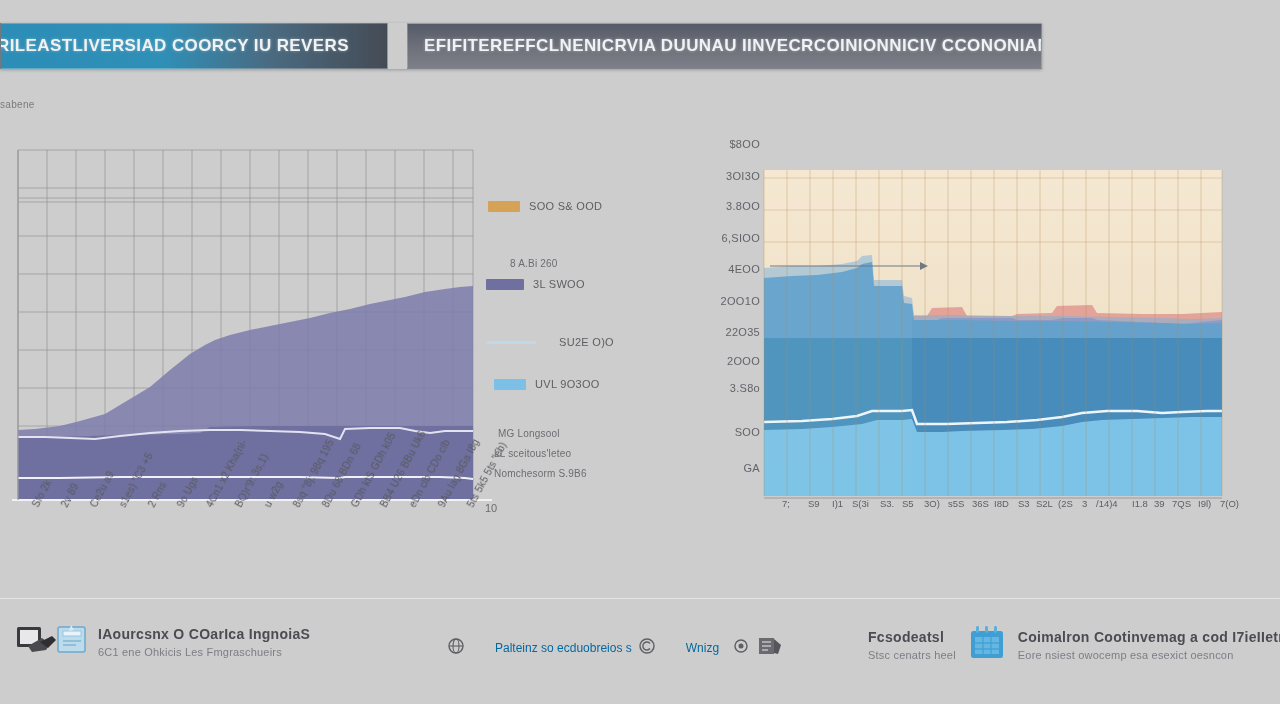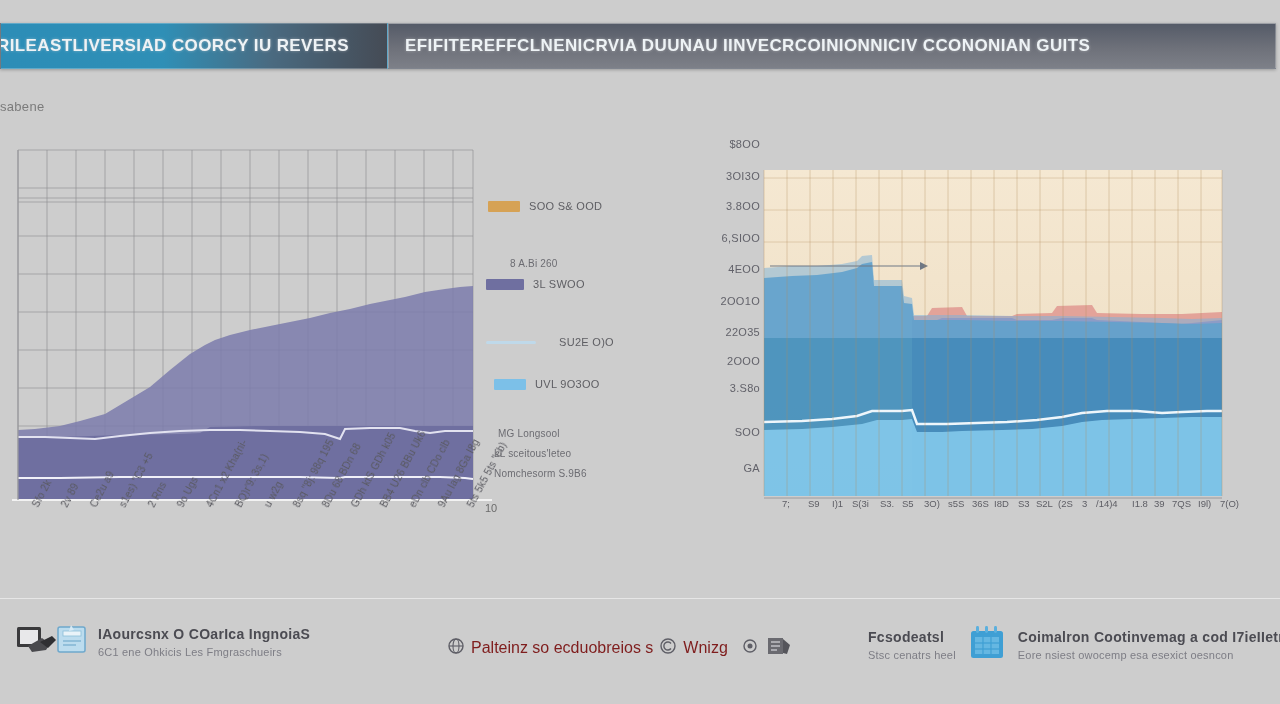--- a/index.html
+++ b/index.html
@@ -12,23 +12,24 @@
   #page {
     position: relative;
     width: 1280px; height: 704px;
     background: #cdcdcd;
   }
 
   
   .header-bar {
     position: absolute;
     left: 0; top: 23px;
-    width: 1276px; height: 46px;
+    width: 1042px; height: 46px;
     display: flex;
     box-shadow: 0 1px 3px rgba(0,0,0,0.25);
+    gap: 19px;
   }
   .seg {
     display: flex; align-items: center;
     height: 100%;
     overflow: hidden;
     white-space: nowrap;
     color: #eef3f6;
     font-size: 17px;
     font-weight: bold;
     letter-spacing: 0.4px;
@@ -52,21 +53,21 @@
   .seg-3 {
     flex: 1;
     background: linear-gradient(180deg, #555b68 0%, #6e717a 55%, #7d8088 100%);
     padding-left: 16px;
   }
 
   
   .sub-caption {
     position: absolute;
     left: 0px; top: 99px;
-    font-size: 13px;
+    font-size: 10px;
     color: #7b7b7b;
     filter: blur(0.5px);
     letter-spacing: 0.3px;
   }
 
   
   .chart-svg { display: block; }
 
   
   .chart-left-wrap {
@@ -208,22 +209,22 @@
     font-size: 13px; color: #5a5a61;
     filter: blur(0.7px); letter-spacing: 0.3px;
     white-space: nowrap;
   }
   .foot-mid-row {
     position: absolute;
     left: 448px; top: 636px;
     display: flex; align-items: center; gap: 7px;
   }
   .foot-mid-row .mtxt {
-    font-size: 16px; color: #7f1d1d;
-    filter: blur(0.7px); white-space: nowrap;
+    font-size: 12px; color: #0369a1;
+    filter: blur(0.7px); white-space: nowrap; margin-left: 24px;
   }
   .foot-right-label {
     display: flex; flex-direction: column; align-items: flex-start;
     margin-right: 9px;
   }
   .icon { display: inline-block; filter: blur(0.45px); }
 </style>
 </head>
 <body>
 

